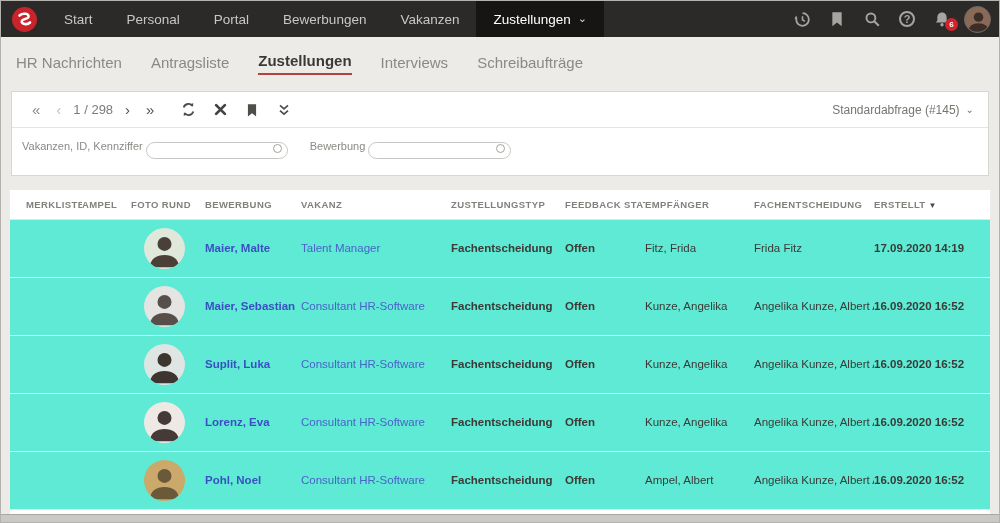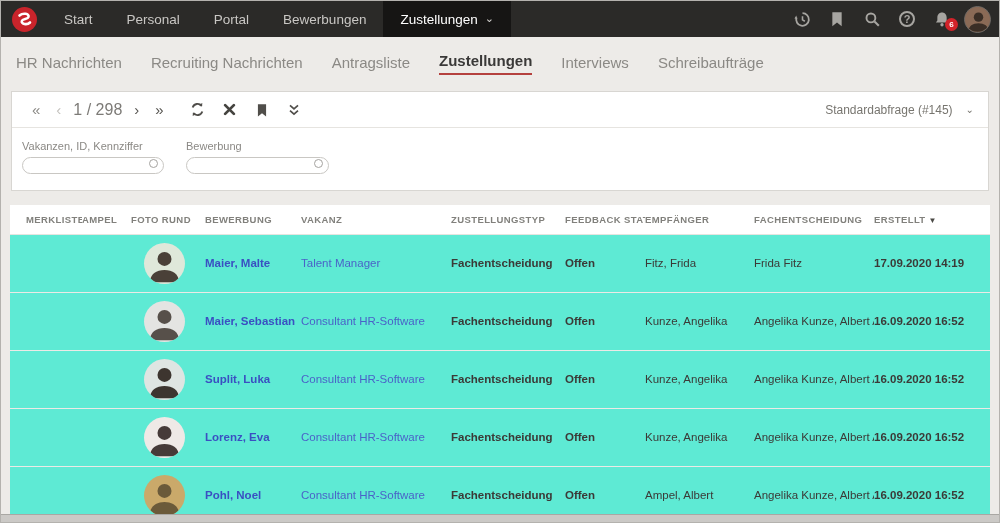--- a/index.html
+++ b/index.html
@@ -31,27 +31,27 @@
   .subtab { font-size:15px; color:#8b8985; cursor:pointer; padding-bottom:2px; }
   .subtab.active { color:#3a3938; font-weight:bold; border-bottom:2px solid #b5413e; padding-bottom:4px; }
 
   
   .panel { margin:2px 10px 0 10px; background:#fff; border:1px solid #d8d6d2; }
   .toolbar { height:36px; display:flex; align-items:center; padding:0 14px; border-bottom:1px solid #e6e4e0; }
   .pg { display:flex; align-items:center; gap:4px; font-size:13px; color:#7d7b77; }
   .pg-btn { padding:2px 6px; cursor:pointer; color:#8a8884; font-size:15px; line-height:1; user-select:none; }
   .pg-btn.disabled { color:#c4c2be; }
   .pg-btn.dark { color:#55534f; }
-  .pg-display { font-size:16px; color:#7d7b77; padding:0 2px; }
+  .pg-display { font-size:13px; color:#7d7b77; padding:0 2px; }
   .tb-icons { display:flex; align-items:center; gap:12px; margin-left:18px; }
   .tb-icon { width:20px; height:20px; display:flex; align-items:center; justify-content:center; cursor:pointer; }
-  .query-select { margin-left:auto; font-size:12px; color:#77756ف; color:#77756f; display:flex; align-items:center; gap:13px; cursor:pointer; }
+  .query-select { margin-left:auto; font-size:12px; color:#77756ف; color:#77756f; display:flex; align-items:center; gap:6px; cursor:pointer; }
   .query-select .chev { font-size:10px; }
   .filters { display:flex; gap:22px; padding:12px 14px 16px 10px; }
-  .filter-field { display:flex; flex-direction:column; gap:3px; }
+  .filter-field { display:flex; flex-direction:row; gap:3px; }
   .filter-label { font-size:11px; color:#8b8985; }
   .filter-input-wrap { position:relative; }
   .filter-input { width:142px; height:17px; border:1px solid #c9c7c3; border-radius:9px; padding:0 20px 0 8px; font-size:11px; font-family:"Liberation Sans",sans-serif; color:#3b3a37; outline:none; background:#fff; }
   .filter-input-wrap:first-child .filter-input { width:142px; }
   .lens { position:absolute; right:6px; top:4px; width:9px; height:9px; border:1.5px solid #a5a3a0; border-radius:50%; }
   .fw1 .filter-input { width:142px; }
   .fw2 .filter-input { width:143px; }
 
   
   .tablebox { margin:14px 9px 0 9px; background:#fff; height:328px; overflow:hidden; }
@@ -82,20 +82,21 @@
       <svg width="27" height="27" viewBox="0 0 27 27">
         <circle cx="13.5" cy="13.5" r="12.5" fill="#c9242b"></circle>
         <path d="M8.5 9.5 C12 6.5 18.5 7.5 17.5 11 C16.8 13.5 11.5 12.5 10.8 15 C10 18 16 19.5 19 16.5" fill="none" stroke="#fff" stroke-width="2.6" stroke-linecap="round"></path>
       </svg>
     </div>
     <div class="topnav-items">
       <div class="topnav-item">Start</div>
       <div class="topnav-item">Personal</div>
       <div class="topnav-item">Portal</div>
       <div class="topnav-item">Bewerbungen</div>
+      <div class="topnav-item">Vakanzen</div>
       <div class="topnav-item active">
         <span>Zustellungen</span>
         <span class="chev">⌄</span>
       </div>
     </div>
     <div class="topnav-right">
       <div class="tn-icon">
         <svg width="19" height="19" viewBox="0 0 24 24">
           <path d="M12 4 a8 8 0 1 1 -7.6 5.6" fill="none" stroke="#a7a5a1" stroke-width="2.3"></path>
           <path d="M1.8 10.8 L5.2 11.5 L4.2 6.8 Z" fill="#a7a5a1"></path>
@@ -128,21 +129,20 @@
           <rect width="24" height="24" fill="#8a6a56"></rect>
           <circle cx="12" cy="9" r="4.2" fill="#3a2e26"></circle>
           <path d="M3 22 c0-5 4-7.5 9-7.5 s9 2.5 9 7.5 z" fill="#3a2e26"></path>
         </svg>
       </div>
     </div>
   </div>
 
   <div class="subnav">
     <div class="subtab">HR Nachrichten</div>
-    <div class="subtab">Recruiting Nachrichten</div>
     <div class="subtab">Antragsliste</div>
     <div class="subtab active">Zustellungen</div>
     <div class="subtab">Interviews</div>
     <div class="subtab">Schreibaufträge</div>
   </div>
 
   <div class="panel">
     <div class="toolbar">
       <div class="pg">
         <span class="pg-btn">«</span>

